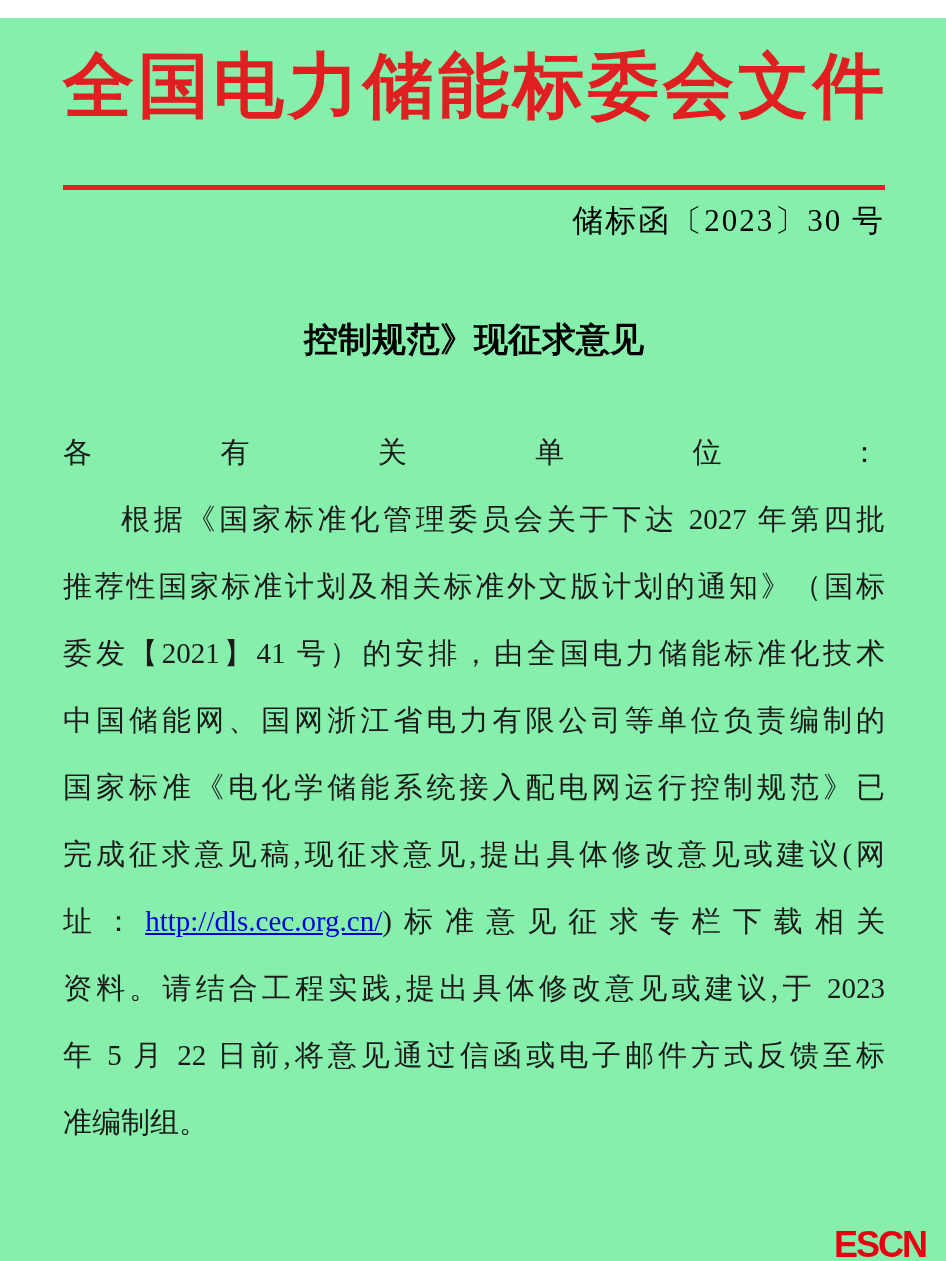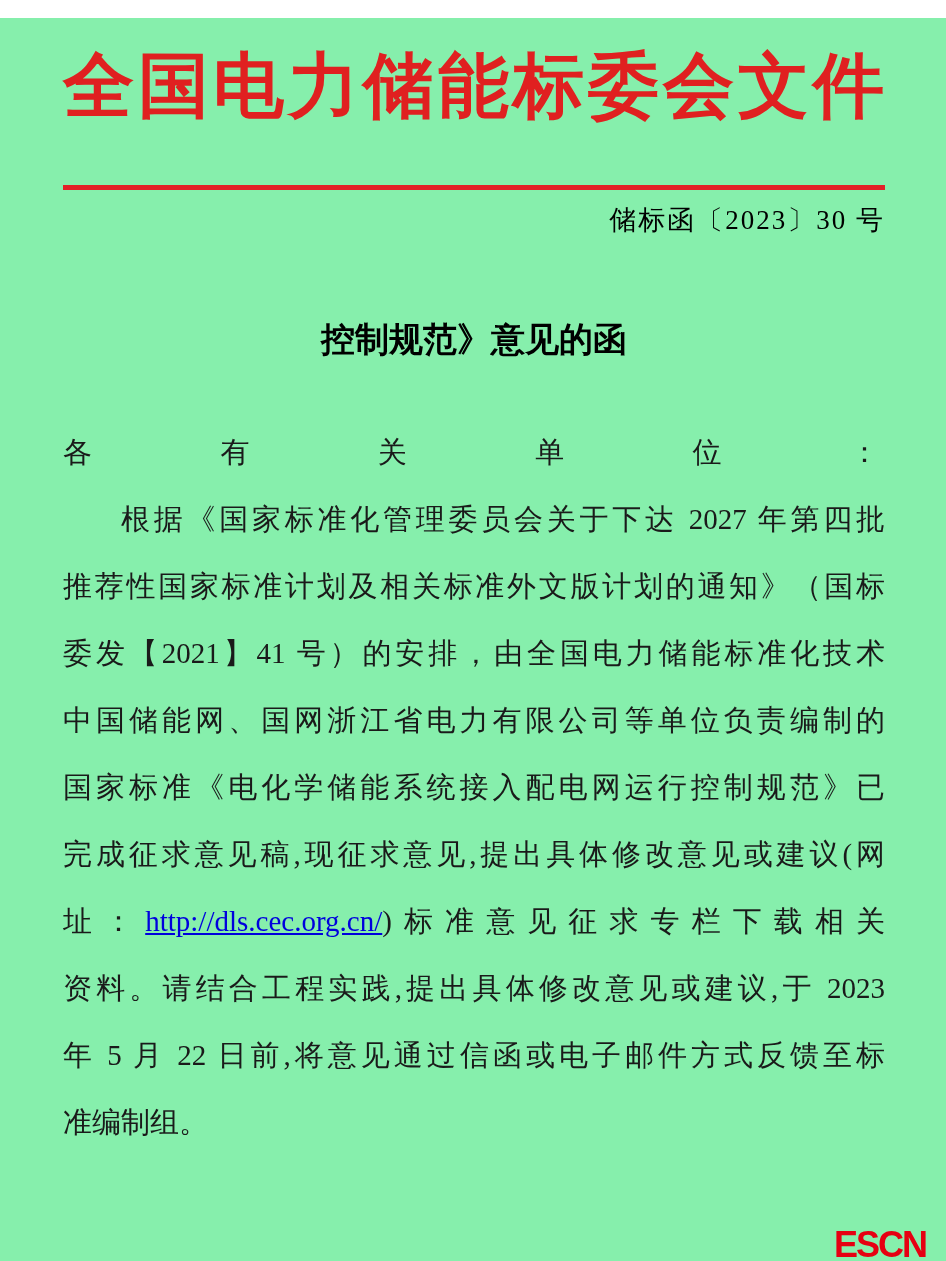--- a/index.html
+++ b/index.html
@@ -32,21 +32,21 @@
     color: var(--header-red, #e02020);
   }
   .red-divider {
     margin-top: 49px;
     height: 5px;
     background: var(--line-red, #e32128);
   }
   .doc-number {
     margin-top: 14px;
     text-align: right;
-    font-size: 27px;
+    font-size: 31px;
     line-height: 33px;
     letter-spacing: 2px;
     white-space: nowrap;
   }
   .doc-title {
     margin-top: 68px;
     font-family: "Liberation Sans", "DejaVu Sans", sans-serif;
     font-weight: bold;
     font-size: 34px;
     line-height: 68px;
@@ -106,21 +106,21 @@
 
 <div class="page">
   <div class="content">
     <div class="header-title">全国电力储能标委会文件</div>
 
     <div class="red-divider"></div>
 
     <div class="doc-number">储标函〔2023〕30 号</div>
 
     <div class="doc-title">
-      <div>控制规范》意见的函</div>
+      <div>控制规范》现征求意见</div>
     </div>
 
     <div class="body-block">
       <div class="body-line salutation">各有关单位：</div>
 
       <div class="body-line indent">根据《国家标准化管理委员会关于下达 2027 年第四批</div>
       <div class="body-line">推荐性国家标准计划及相关标准外文版计划的通知》（国标</div>
       <div class="body-line">委发【2021】41 号）的安排，由全国电力储能标准化技术</div>
       <div class="body-line">中国储能网、国网浙江省电力有限公司等单位负责编制的</div>
       <div class="body-line">国家标准《电化学储能系统接入配电网运行控制规范》已</div>

